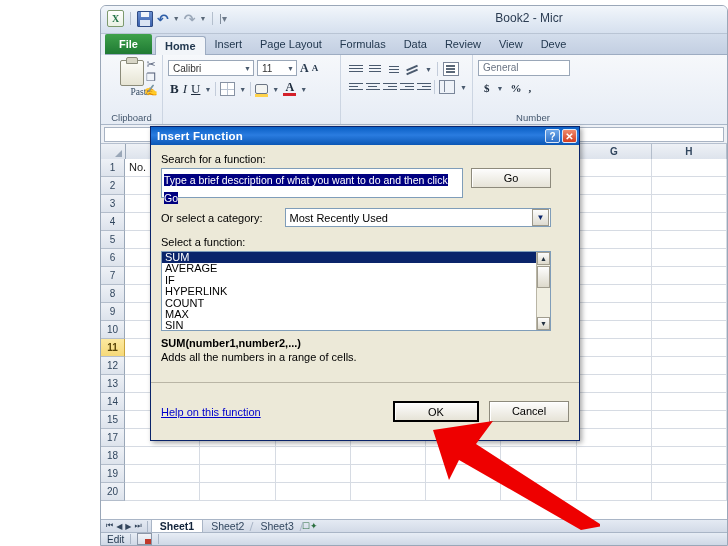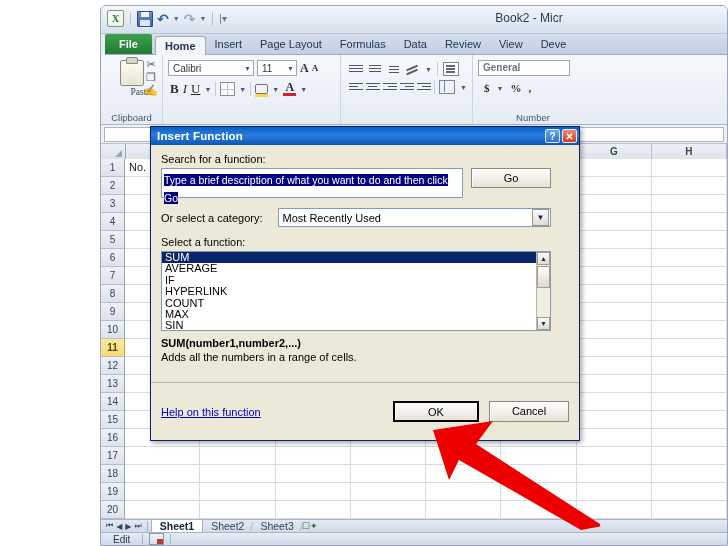--- a/index.html
+++ b/index.html
@@ -139,21 +139,21 @@
   .al-ico i{position:absolute;left:0;height:1.6px;background:#4a5a6e;display:block;}
   .wrap-ico{width:14px;height:12px;border:1px solid #7a8699;background:#fff;position:relative;}
   .wrap-ico:after{content:"";position:absolute;left:2px;top:2px;width:9px;height:1.6px;background:#5a6878;box-shadow:0 3px 0 #5a6878,0 6px 0 #5a6878;}
   .merge-ico{width:16px;height:12px;border:1px solid #7a8699;background:#eef2f8;position:relative;}
   .merge-ico:after{content:"";position:absolute;left:4px;top:-1px;width:1px;height:12px;background:#7a8699;}
 
   
   .g-num{width:120px;}
   .num-combo{
     width:92px;height:16px;margin-top:2px;background:#ffffff;border:1px solid #9aa7b8;
-    box-sizing:border-box;font-size:10px;color:#6a7484;padding:0 4px;line-height:14px;font-weight:bold;
+    box-sizing:border-box;font-size:10px;color:#6a7484;padding:0 4px;line-height:14px;
   }
   .num-row{display:flex;align-items:center;gap:7px;margin-top:6px;padding-left:6px;}
   .num-sym{font-size:11px;color:#1d2b3c;font-weight:bold;font-family:"Liberation Serif",serif;}
 
   
   .formulabar{
     position:absolute;left:0;top:119px;width:100%;height:19px;
     background:#eef1f6;border-bottom:1px solid #b6c0cf;box-sizing:border-box;
     display:flex;align-items:center;
   }
@@ -220,21 +220,21 @@
     font-size:9px;color:#2b6f3f;
   }
 
   
   .statusbar{
     position:absolute;left:0;bottom:0;width:100%;height:13px;
     background:linear-gradient(to bottom,#e7edf5,#cfd8e6);
     border-top:1px solid #a9b5c6;box-sizing:border-box;
     display:flex;align-items:center;
   }
-  .st-text{font-size:10px;color:#23384f;padding:0 12px;text-align:center;}
+  .st-text{font-size:10px;color:#23384f;padding:0 6px;text-align:center;}
   .st-sep{width:1px;height:10px;background:#a9b5c6;}
   .st-ico{
     width:13px;height:10px;margin:0 6px;
     background:linear-gradient(to bottom,#f2f4f8,#d9dfe9);
     border:1px solid #8c97a8;position:relative;
   }
   .st-ico:after{content:"";position:absolute;right:0;bottom:0;width:6px;height:5px;background:#c0392b;}
 
   
   .dlg{
@@ -266,21 +266,21 @@
   .search-sel{
     background:#000080;color:#ffffff;font-size:10.5px;line-height:14px;
     display:inline;box-decoration-break:clone;-webkit-box-decoration-break:clone;
   }
   .btn{
     background:linear-gradient(to bottom,#fdfdfd,#e6e3d7);
     border:1px solid #8d8a7c;box-shadow:inset 1px 1px 0 #ffffff;
     font-size:11px;color:#000;text-align:center;box-sizing:border-box;
   }
   .btn-go{width:80px;height:20px;line-height:18px;}
-  .cat-row{display:flex;align-items:center;gap:15px;margin-top:10px;}
+  .cat-row{display:flex;align-items:center;gap:22px;margin-top:10px;}
   .cat-lbl{font-size:11px;color:#000;white-space:nowrap;}
   .cat-combo{
     flex:1;height:19px;background:#ffffff;border:1px solid #7f9db9;box-sizing:border-box;
     display:flex;align-items:center;justify-content:space-between;padding-left:4px;
   }
   .cat-val{font-size:11px;color:#000;}
   .cat-arrow{
     width:17px;height:17px;margin:0 1px 0 0;
     background:linear-gradient(to bottom,#fcfcfc,#dedbd0);
     border:1px solid #9b978a;box-sizing:border-box;
@@ -654,31 +654,20 @@
             <div class="cell"></div>
             <div class="cell"></div>
             <div class="cell"></div>
             <div class="cell"></div>
             <div class="cell"></div>
             <div class="cell"></div>
             <div class="cell"></div>
             <div class="cell"></div>
           </div>
           <div class="grow">
-            <div class="rh">16</div>
-            <div class="cell"></div>
-            <div class="cell"></div>
-            <div class="cell"></div>
-            <div class="cell"></div>
-            <div class="cell"></div>
-            <div class="cell"></div>
-            <div class="cell"></div>
-            <div class="cell"></div>
-          </div>
-          <div class="grow">
             <div class="rh">17</div>
             <div class="cell"></div>
             <div class="cell"></div>
             <div class="cell"></div>
             <div class="cell"></div>
             <div class="cell"></div>
             <div class="cell"></div>
             <div class="cell"></div>
             <div class="cell"></div>
           </div>

